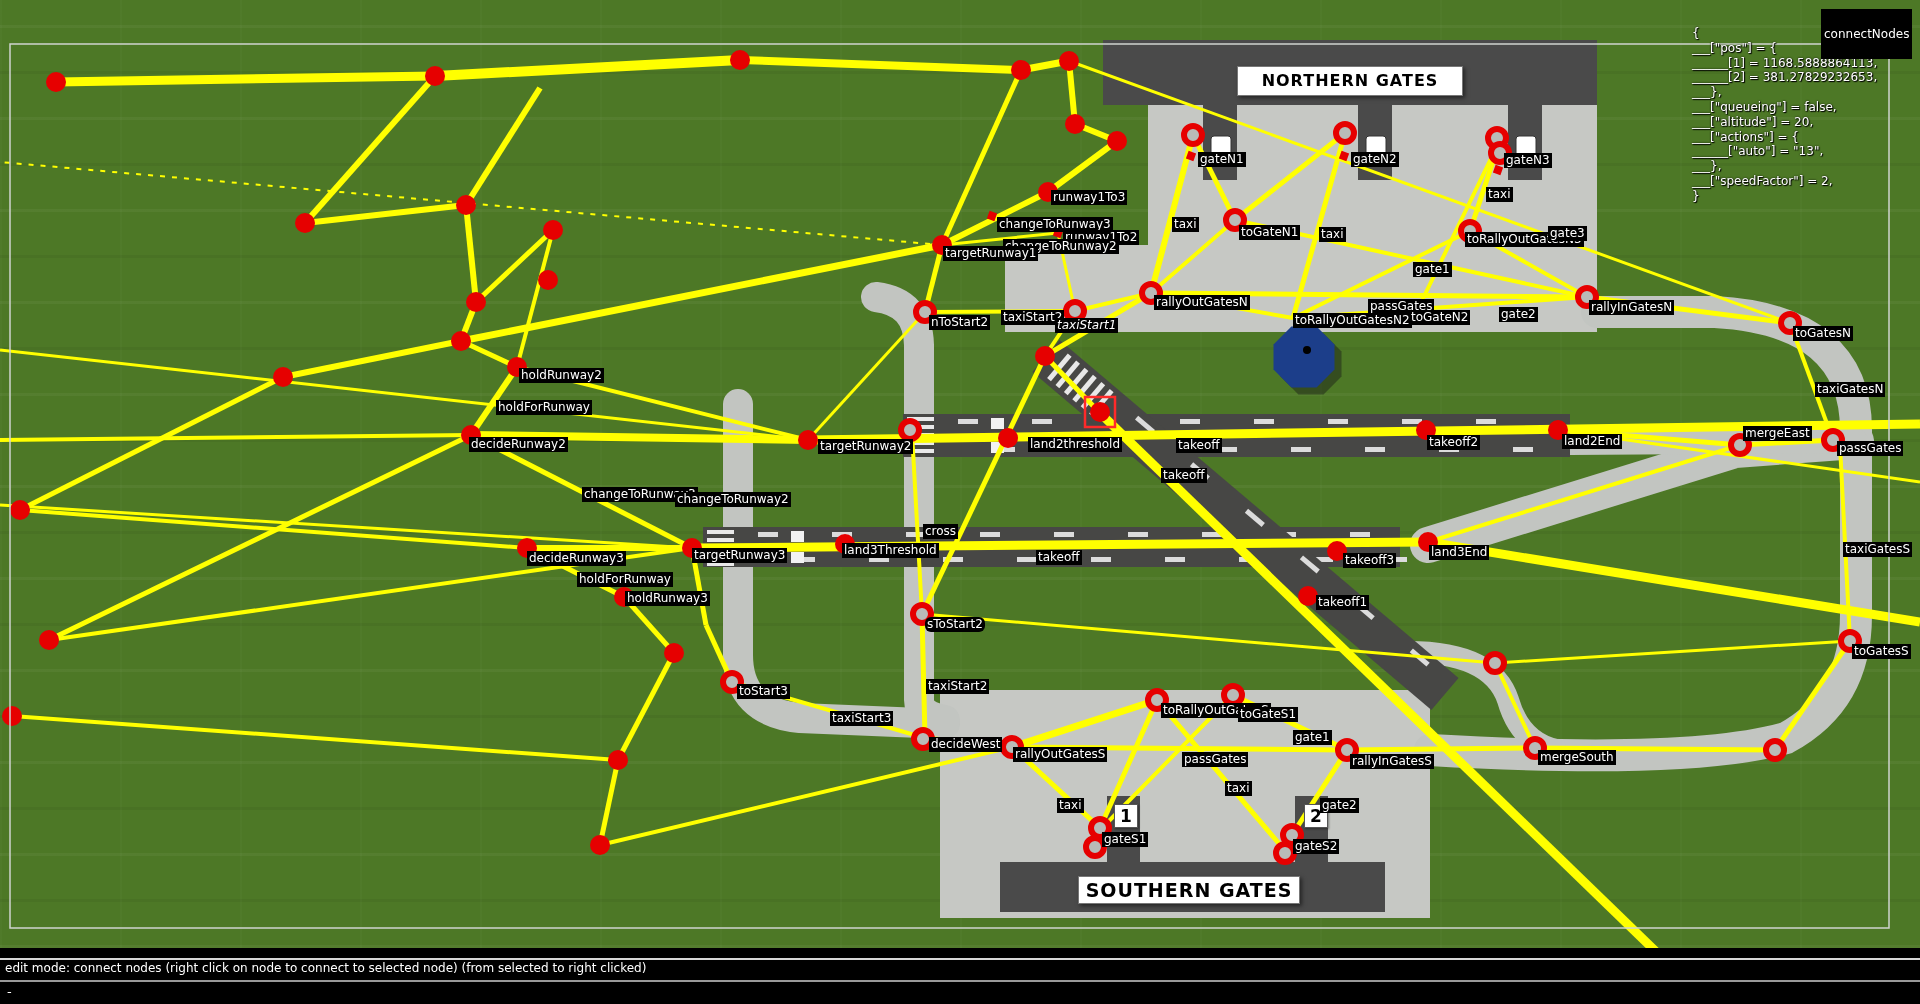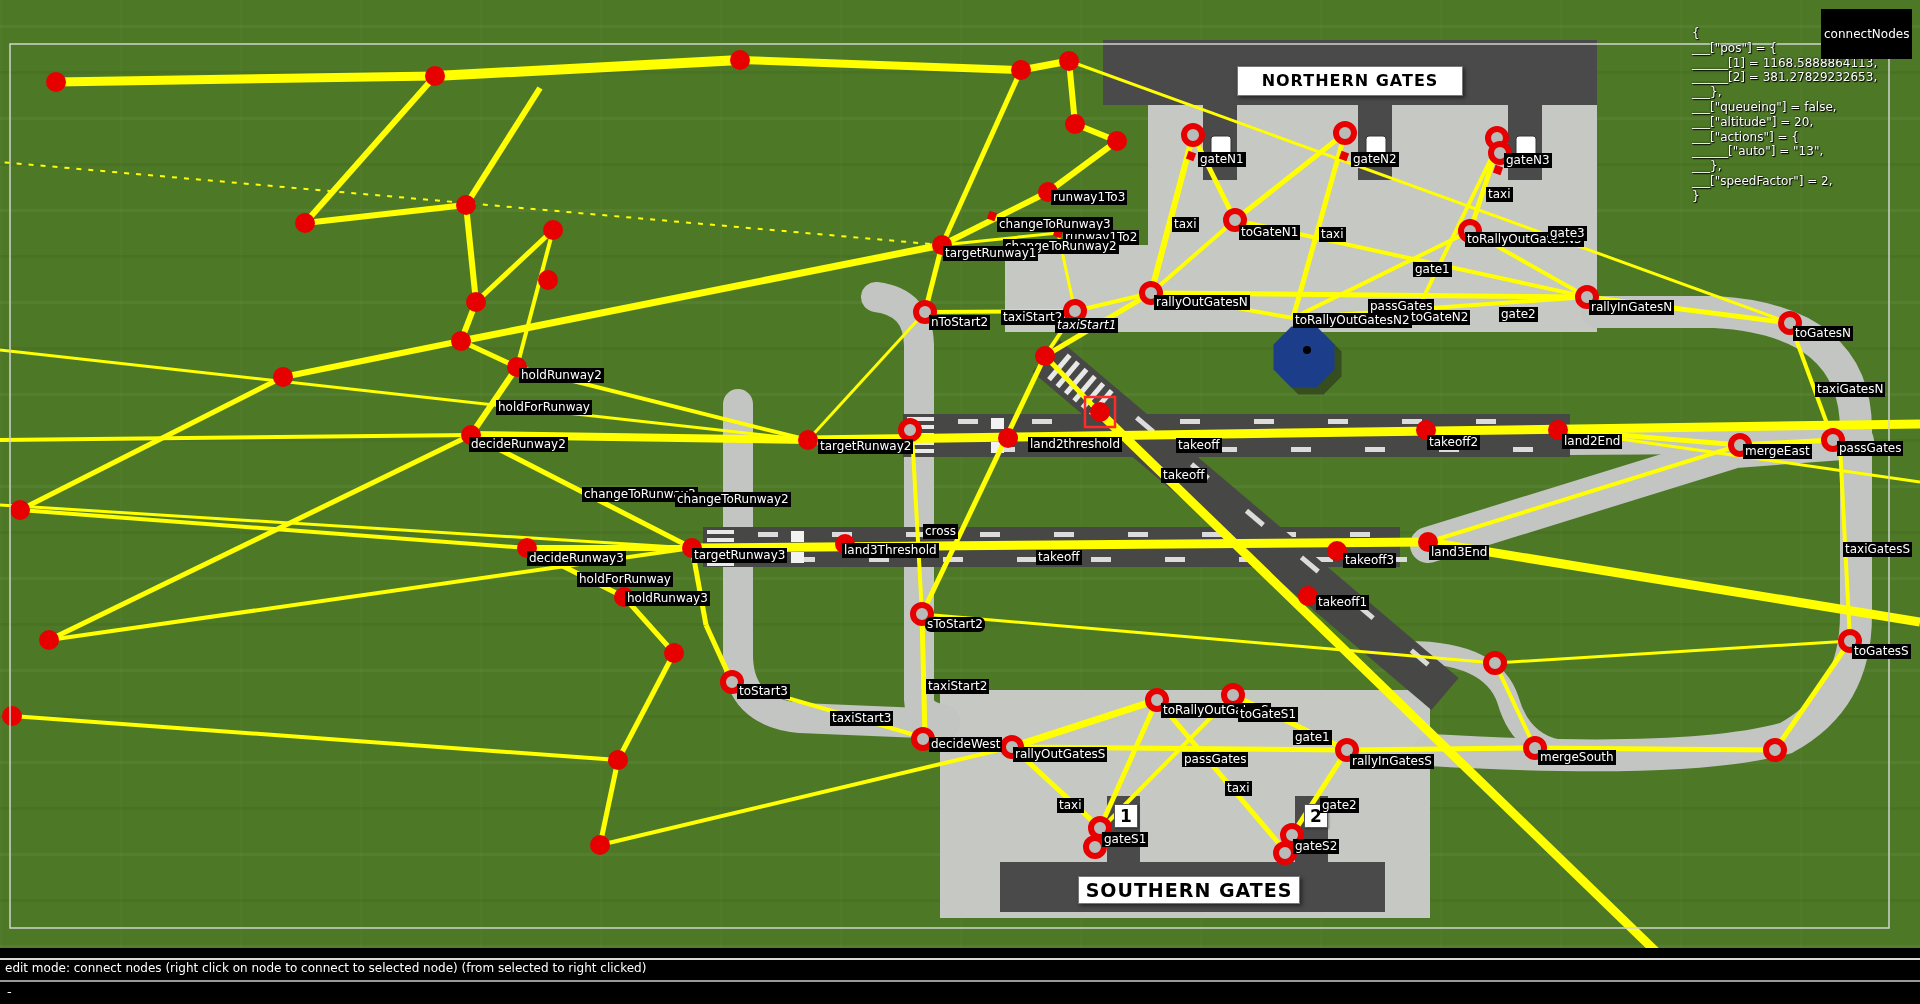--- a/index.html
+++ b/index.html
@@ -321,21 +321,21 @@
         <div class="nlabel" style="left: 1055px; top: 318px; font-style: italic;">taxiStart1</div>
         <div class="nlabel" style="left: 519px; top: 368px;">holdRunway2</div>
         <div class="nlabel" style="left: 496px; top: 400px;">holdForRunway</div>
         <div class="nlabel" style="left: 469px; top: 437px;">decideRunway2</div>
         <div class="nlabel" style="left: 818px; top: 439px;">targetRunway2</div>
         <div class="nlabel" style="left: 1028px; top: 437px;">land2threshold</div>
         <div class="nlabel" style="left: 1176px; top: 438px;">takeoff</div>
         <div class="nlabel" style="left: 1161px; top: 468px;">takeoff</div>
         <div class="nlabel" style="left: 1427px; top: 435px;">takeoff2</div>
         <div class="nlabel" style="left: 1562px; top: 434px;">land2End</div>
-        <div class="nlabel" style="left: 1743px; top: 444px;">mergeEast</div>
+        <div class="nlabel" style="left: 1743px; top: 426px;">mergeEast</div>
         <div class="nlabel" style="left: 1837px; top: 441px;">passGates</div>
         <div class="nlabel" style="left: 1815px; top: 382px;">taxiGatesN</div>
         <div class="nlabel" style="left: 582px; top: 487px;">changeToRunway3</div>
         <div class="nlabel" style="left: 675px; top: 492px;">changeToRunway2</div>
         <div class="nlabel" style="left: 527px; top: 551px;">decideRunway3</div>
         <div class="nlabel" style="left: 692px; top: 548px;">targetRunway3</div>
         <div class="nlabel" style="left: 577px; top: 572px;">holdForRunway</div>
         <div class="nlabel" style="left: 625px; top: 591px;">holdRunway3</div>
         <div class="nlabel" style="left: 842px; top: 543px;">land3Threshold</div>
         <div class="nlabel" style="left: 923px; top: 524px;">cross</div>

